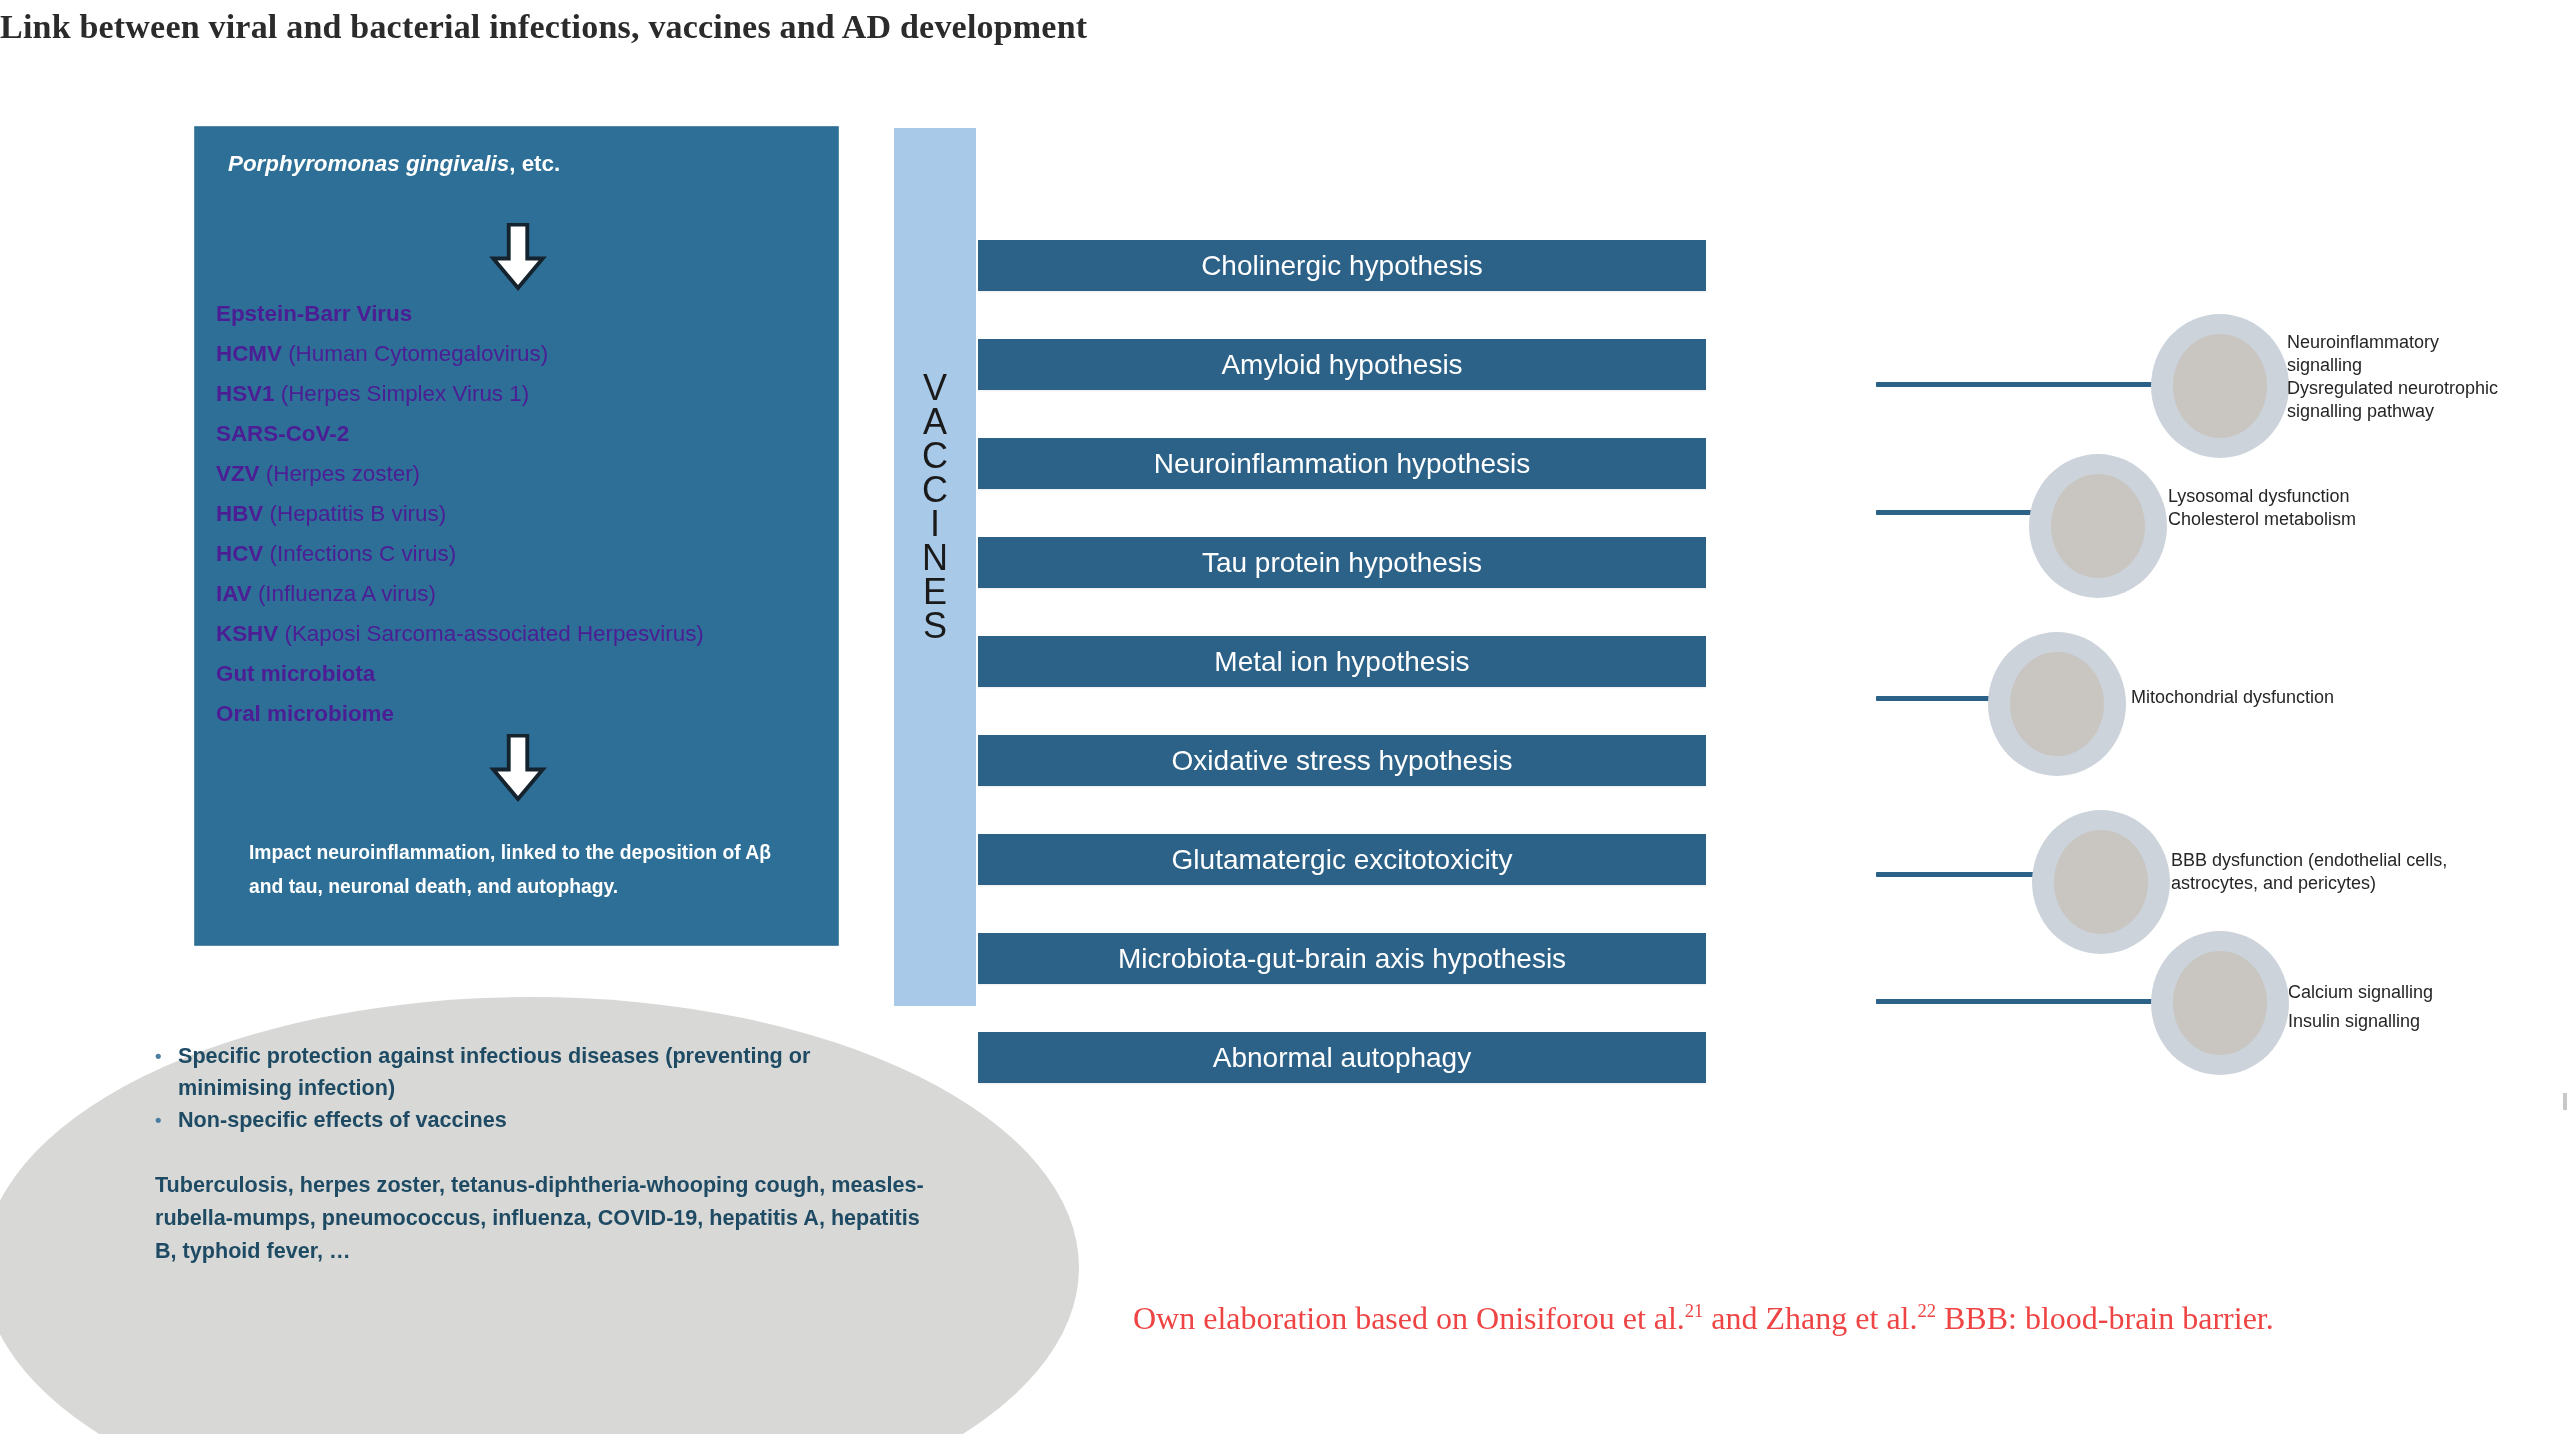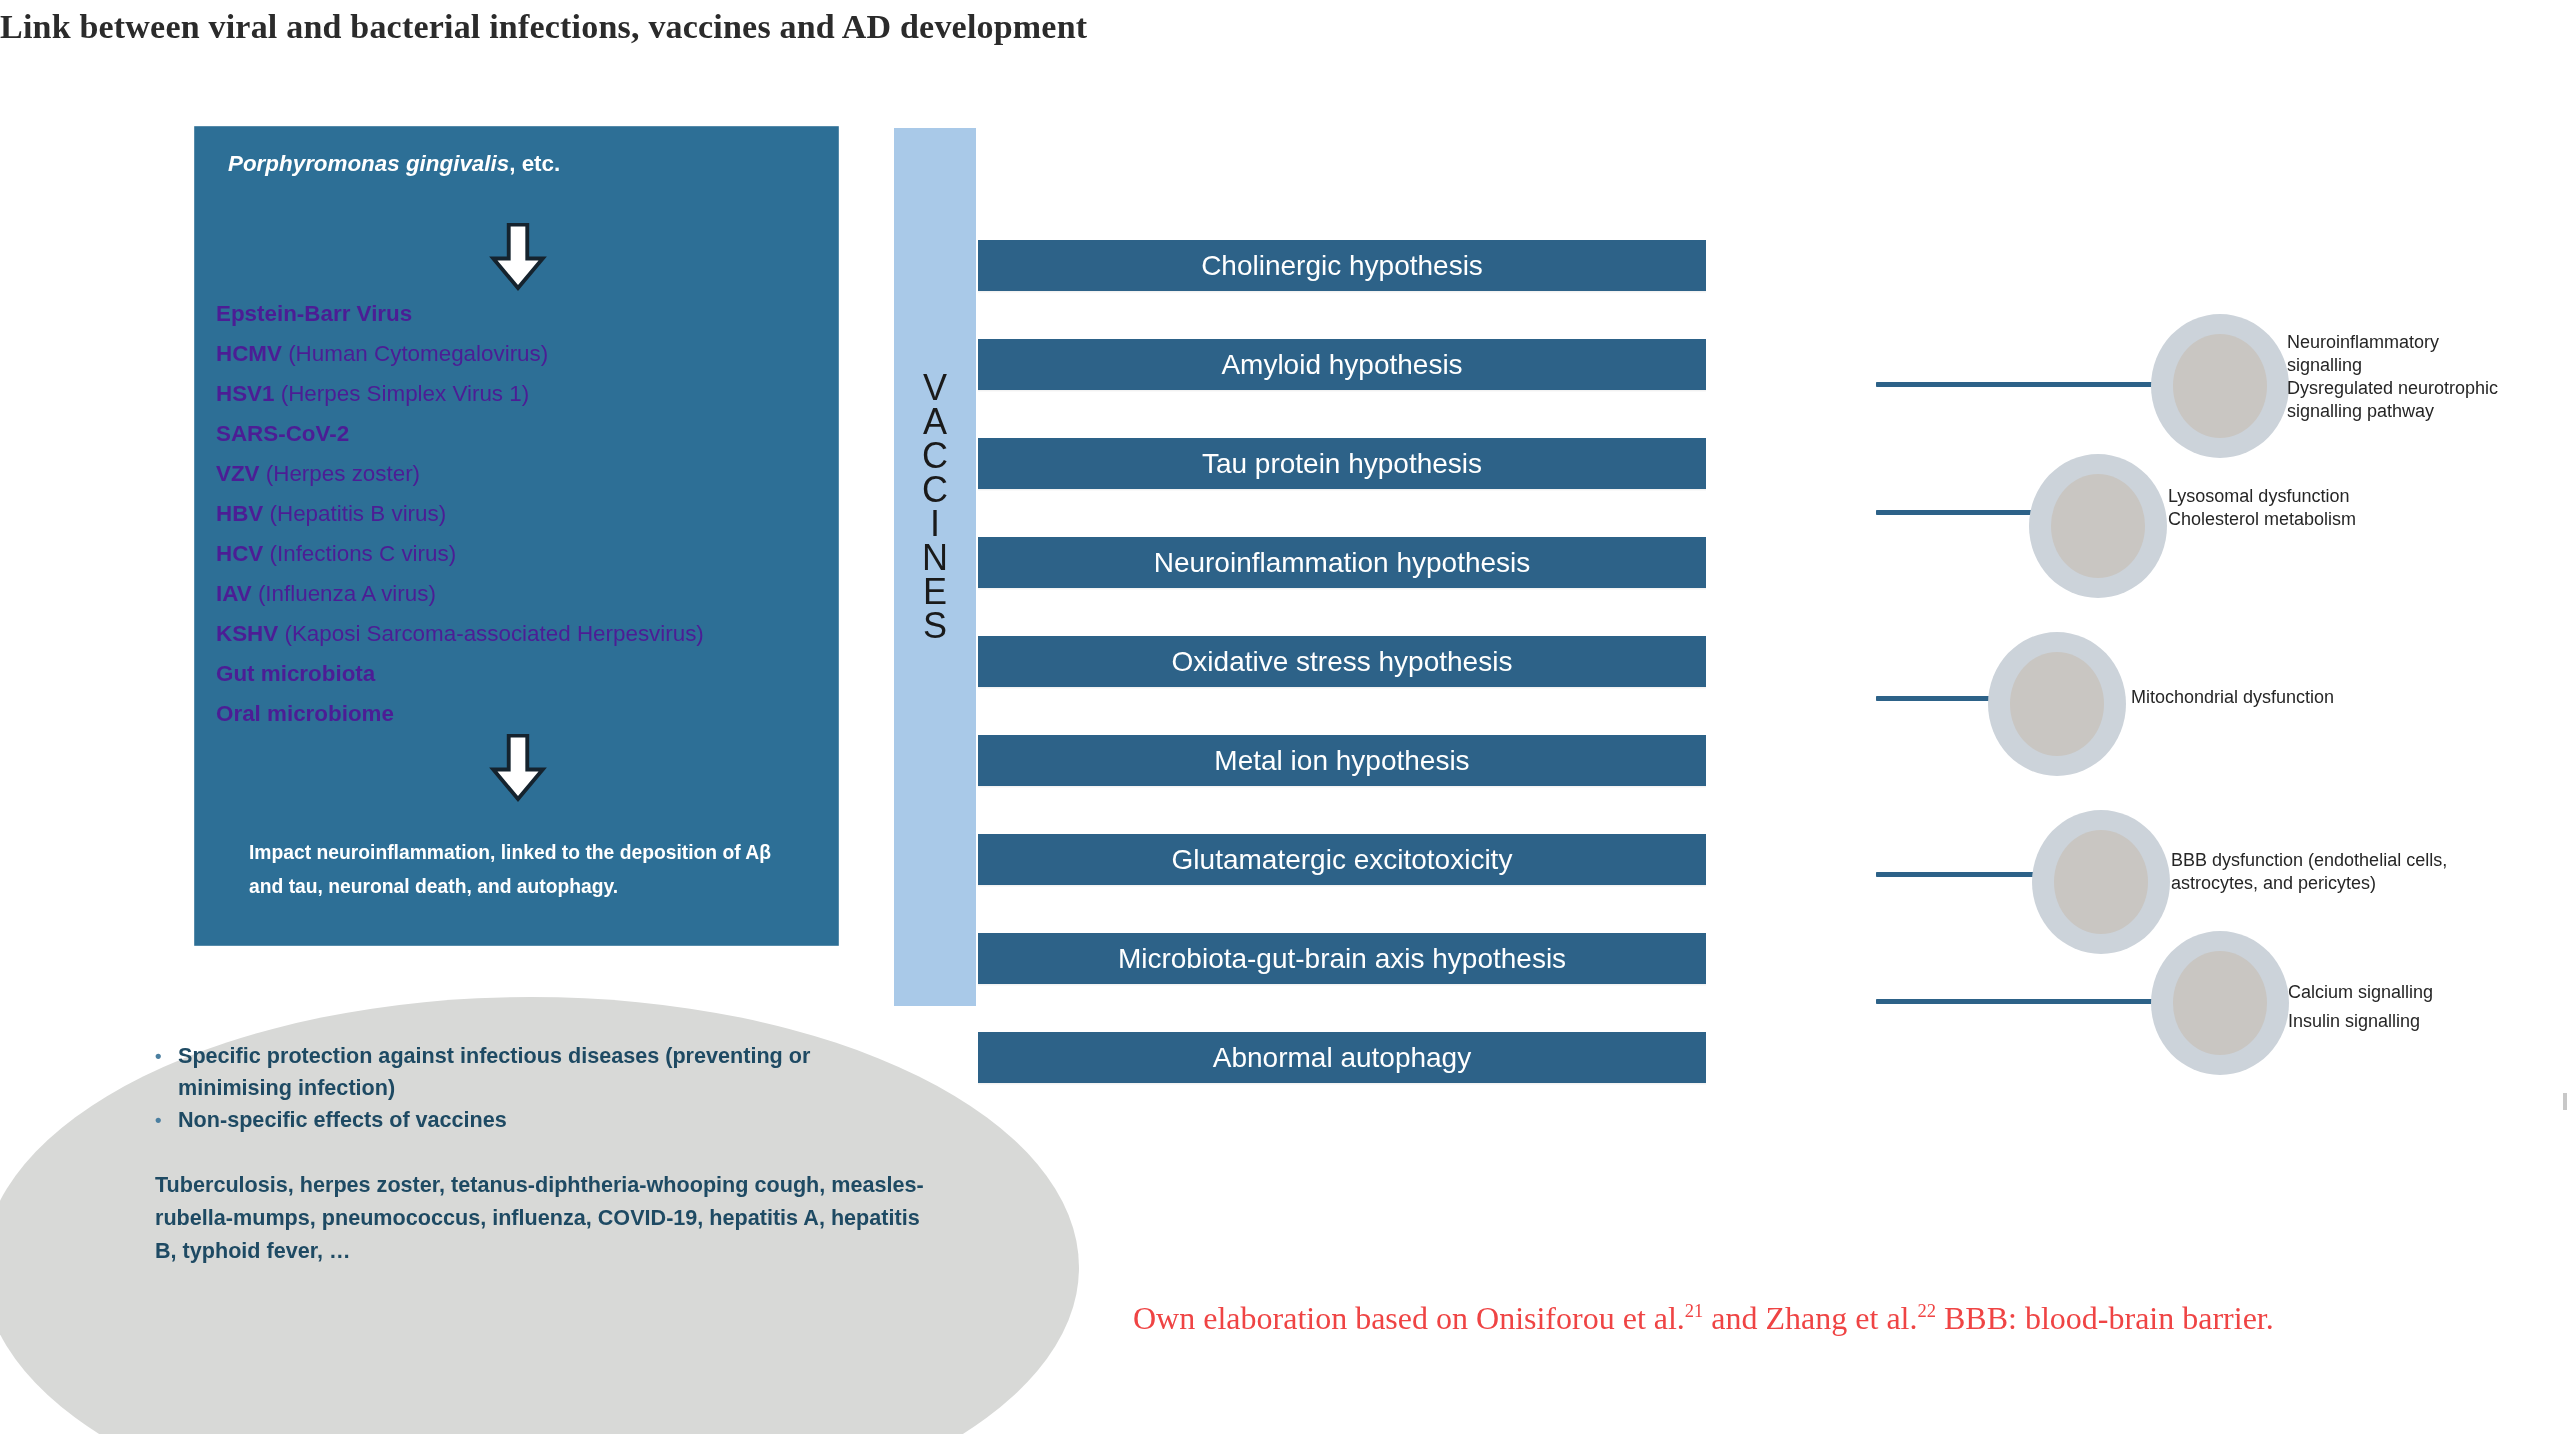--- a/index.html
+++ b/index.html
@@ -175,24 +175,24 @@
   <span>C</span>
   <span>I</span>
   <span>N</span>
   <span>E</span>
   <span>S</span>
 </div>
 
 <div id="bars">
   <div class="hyp-bar">Cholinergic hypothesis</div>
   <div class="hyp-bar">Amyloid hypothesis</div>
+  <div class="hyp-bar">Neuroinflammation hypothesis</div>
   <div class="hyp-bar">Tau protein hypothesis</div>
-  <div class="hyp-bar">Neuroinflammation hypothesis</div>
+  <div class="hyp-bar">Metal ion hypothesis</div>
   <div class="hyp-bar">Oxidative stress hypothesis</div>
-  <div class="hyp-bar">Metal ion hypothesis</div>
   <div class="hyp-bar">Glutamatergic excitotoxicity</div>
   <div class="hyp-bar">Microbiota-gut-brain axis hypothesis</div>
   <div class="hyp-bar">Abnormal autophagy</div>
 </div>
 
 <div id="right-side">
 
   <div class="connector" style="left:1860px; top:382px; width:286px;"></div>
   <div class="org-circle" style="left:2135px; top:314px; width:138px; height:144px;">
     <div class="inner"></div>

